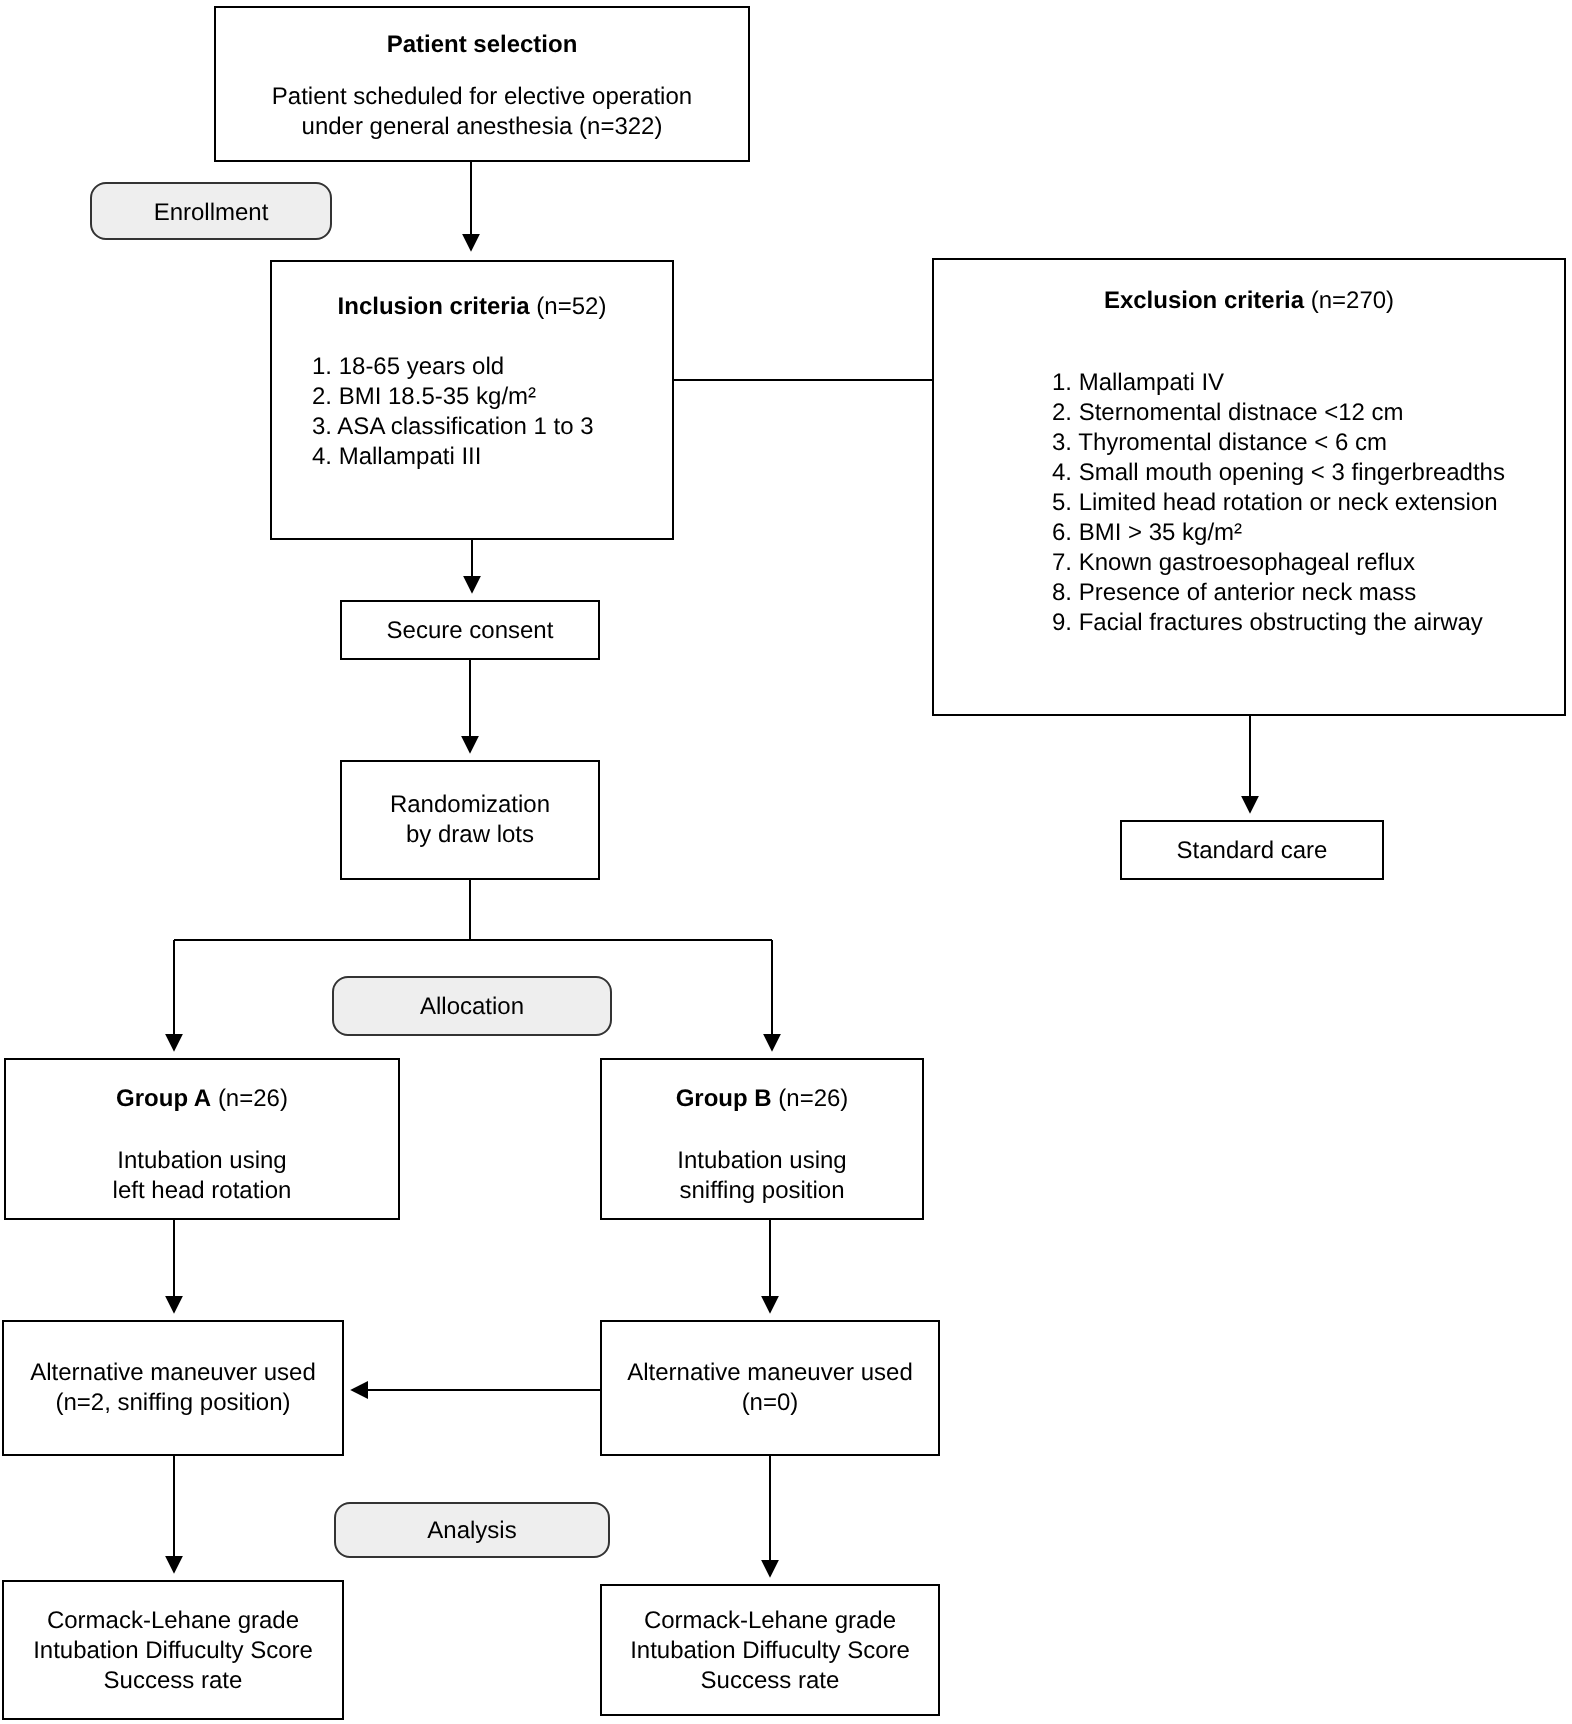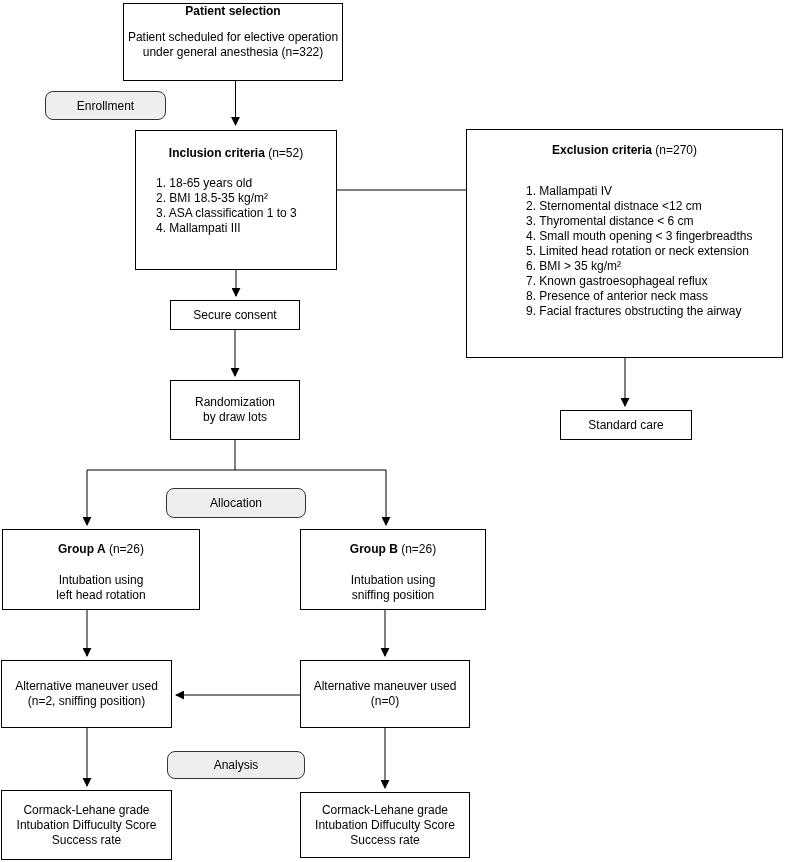--- a/index.html
+++ b/index.html
@@ -18,33 +18,33 @@
   .box-title { font-weight:bold; }
   .titleline { white-space:nowrap; }
   .titleline .rest { font-weight:normal; }
   .body-text { white-space:pre-line; }
   .list { text-align:left; line-height:15px; }
   .stage-label {
     position:absolute; background:#eeeeee; border:1px solid #333333; border-radius:8px;
     box-sizing:border-box; display:flex; align-items:center; justify-content:center;
   }
   
-  #patient   { left:123px; top:3px;   width:220px; height:78px;  }
+  #patient   { left:107px; top:3px;   width:268px; height:78px;  padding-top:11px; }
   #patient .body-text { margin-top:11px; }
   #enrollment{ left:45px;  top:91px;  width:121px; height:29px; }
   #inclusion { left:135px; top:130px; width:202px; height:140px; padding-top:15px; }
   #inclusion .list { margin:15px 0 0 20px; }
   #exclusion { left:466px; top:129px; width:317px; height:229px; padding-top:13px; }
   #exclusion .list { margin:26px 0 0 59px; }
   #secure    { left:170px; top:300px; width:130px; height:30px; }
   #random    { left:170px; top:380px; width:130px; height:60px; }
   #standard  { left:560px; top:410px; width:132px; height:30px; }
   #allocation{ left:166px; top:488px; width:140px; height:30px; }
   #group-a   { left:2px;   top:529px; width:198px; height:81px; padding-top:12px; }
-  #group-b   { left:300px; top:529px; width:186px; height:81px; padding-top:12px; }
+  #group-b   { left:300px; top:529px; width:162px; height:81px; padding-top:12px; }
   #group-a .body-text, #group-b .body-text { margin-top:16px; }
   #alt-a     { left:1px;   top:660px; width:171px; height:68px; }
   #alt-b     { left:300px; top:660px; width:170px; height:68px; }
   #analysis  { left:167px; top:751px; width:138px; height:28px; }
   #outcome-a { left:1px;   top:790px; width:171px; height:70px; }
   #outcome-b { left:300px; top:792px; width:170px; height:66px; }
 </style>
 </head>
 <body>
 

